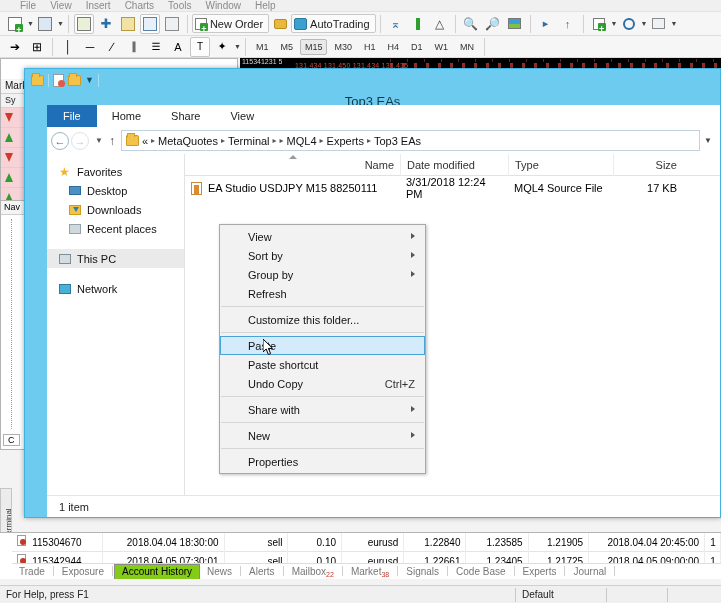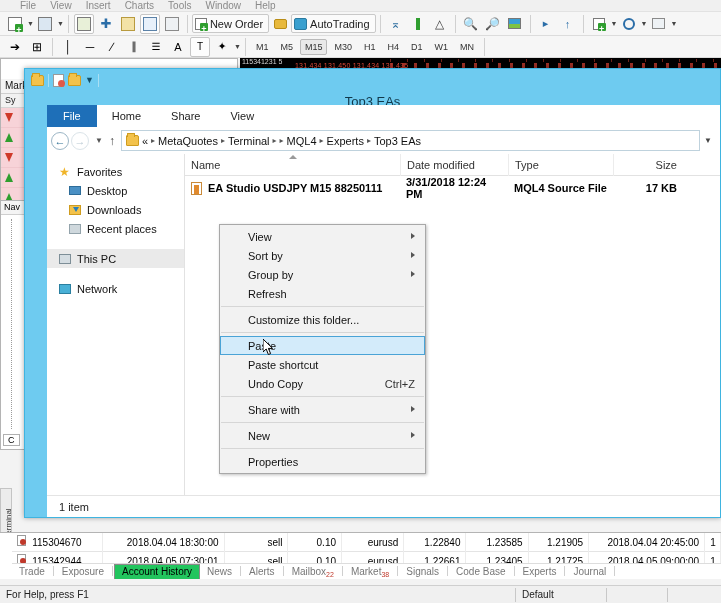--- a/index.html
+++ b/index.html
@@ -182,21 +182,21 @@
   .c-sl     { width:70px; text-align:right; }
   .c-tp     { width:68px; text-align:right; }
   .c-ctime  { width:132px; text-align:right; }
 
   .term-tabs {
     position:absolute; left:12px; bottom:0; right:0; height:16px;
     display:flex; align-items:flex-end; font-size:10px;
     border-top:1px solid #ddd; background:#fff;
   }
   .tt { padding:1px 7px 2px; color:#777; white-space:nowrap; position:relative; }
-  .tt.active { color:#000; border:1px solid #8a8a8a; border-bottom:none; background:#22c55e; }
+  .tt.active { color:#000; border:1px solid #8a8a8a; border-bottom:none; background:#84cc16; }
   .tt-div { width:1px; height:10px; background:#cfcfcf; margin:0 1px 3px; }
   .tt sub { font-size:7px; color:#c0392b; vertical-align:baseline; position:relative; top:2px; }
 
   
   .statusbar {
     position:absolute; left:0; bottom:0; width:721px; height:18px;
     background:#f0f0f0; border-top:1px solid #cfcfcf;
     font-size:10px; color:#222; display:flex; align-items:center;
   }
   .sb-seg { padding:0 6px; height:18px; line-height:18px; }
@@ -292,31 +292,31 @@
   .pc-ico { width:12px; height:10px; background:#d5dde2; border:1px solid #7d8e97; display:inline-block; }
   .net-ico { width:12px; height:10px; background:#49b0d6; border:1px solid #2a7fa0; display:inline-block; }
 
   .ex-content { flex:1; border-left:1px solid #e2e2e2; }
   .col-head {
     height:22px; display:flex; align-items:center; font-size:11px;
     color:#333; border-bottom:1px solid #e2e2e2;
   }
   .col-head .ch { padding:0 6px; height:22px; line-height:22px; position:relative; }
   .col-head .ch + .ch { border-left:1px solid #ececec; }
-  .ch-name { width:215px; }
+  .ch-name { width:215px;text-align:right; }
   .ch-date { width:108px; }
   .ch-type { width:105px; }
   .ch-size { width:70px; text-align:right; }
   .sort-arrow {
     position:absolute; left:50%; top:1px; margin-left:-4px;
     border-left:4px solid transparent; border-right:4px solid transparent;
     border-bottom:4px solid #9a9a9a;
   }
   .file-row { height:24px; display:flex; align-items:center; font-size:11px; }
-  .file-row .fc { padding:0 6px;font-weight:bold; }
+  .file-row .fc { padding:0 6px; }
   .fc-name { width:215px; display:flex; align-items:center; gap:6px; }
   .fc-date { width:108px; }
   .fc-type { width:105px; }
   .fc-size { width:70px; text-align:right; }
   .mq4-ico {
     width:11px; height:13px; background:#fff; border:1px solid #c98a3a;
     position:relative; display:inline-block;
   }
   .mq4-ico:after {
     content:''; position:absolute; left:2px; top:2px; width:5px; height:9px;

